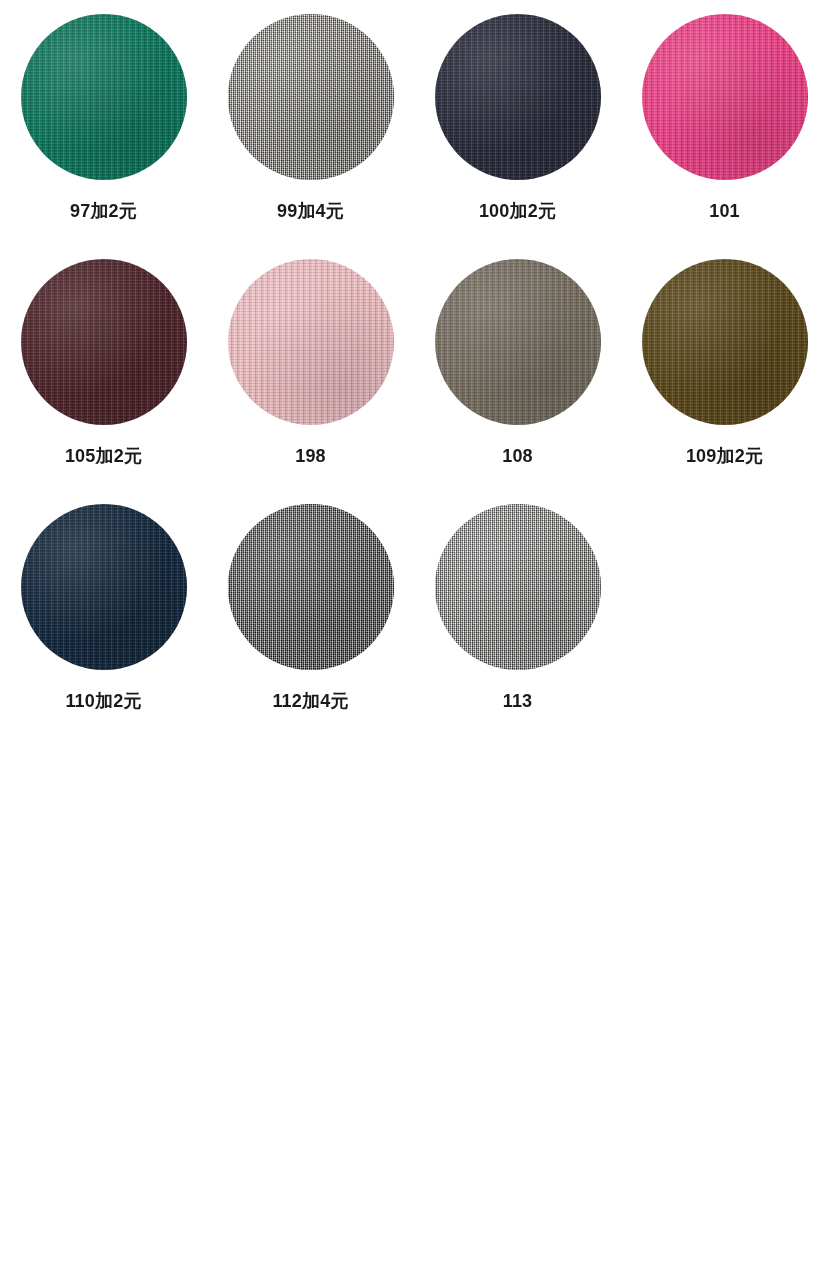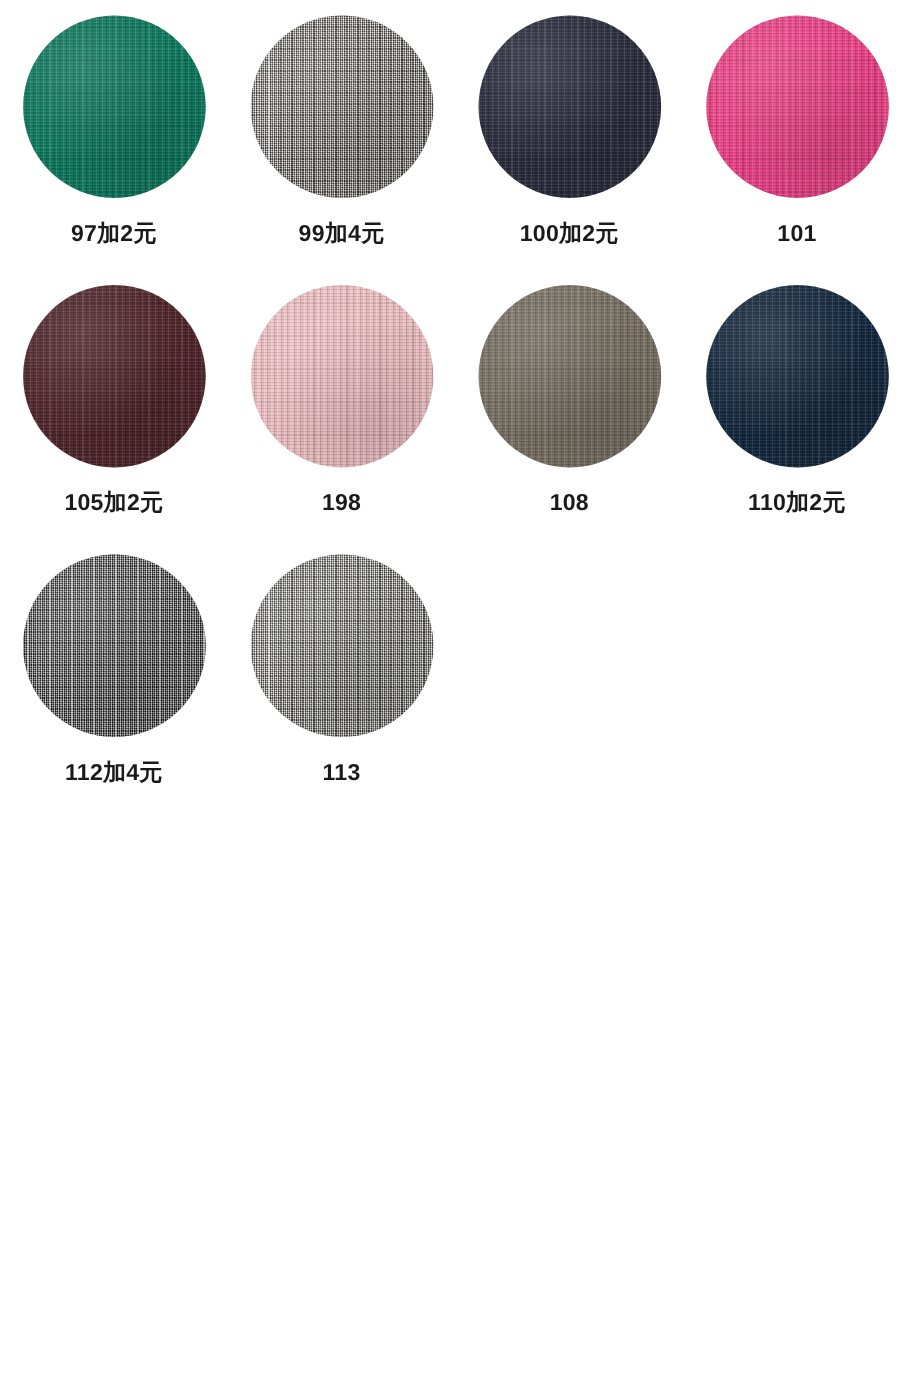--- a/index.html
+++ b/index.html
@@ -88,21 +88,21 @@
         rgba(0,0,0,0.40) 1px,
         rgba(0,0,0,0.40) 2px),
       repeating-linear-gradient(24deg,
         rgba(0,0,0,0.22) 0px,
         rgba(0,0,0,0.22) 1px,
         rgba(255,255,255,0.18) 1px,
         rgba(255,255,255,0.18) 3px);
   }
   .swatch-label {
     margin-top: 22px;
-    font-size: 21px;
+    font-size: 18px;
     font-weight: bold;
     color: #1a1a1a;
     letter-spacing: 0.2px;
     text-align: center;
     line-height: 1;
     white-space: nowrap;
   }
 </style>
 </head>
 <body style="background: rgb(255, 255, 255);">
@@ -130,20 +130,24 @@
     </div>
     <div class="swatch-cell">
       <div class="swatch-disc" style="background-color: rgb(240, 194, 198);"></div>
       <div class="swatch-label">198</div>
     </div>
     <div class="swatch-cell">
       <div class="swatch-disc" style="background-color: rgb(122, 113, 100);"></div>
       <div class="swatch-label">108</div>
     </div>
     <div class="swatch-cell">
+      <div class="swatch-disc" style="background-color: rgb(93, 74, 28);"></div>
+      <div class="swatch-label">109加2元</div>
+    </div>
+    <div class="swatch-cell">
       <div class="swatch-disc" style="background-color: rgb(20, 41, 63);"></div>
       <div class="swatch-label">110加2元</div>
     </div>
     <div class="swatch-cell">
       <div class="swatch-disc melange" style="background-color: rgb(59, 59, 59);"></div>
       <div class="swatch-label">112加4元</div>
     </div>
     <div class="swatch-cell">
       <div class="swatch-disc melange" style="background-color: rgb(182, 180, 176);"></div>
       <div class="swatch-label">113</div>

